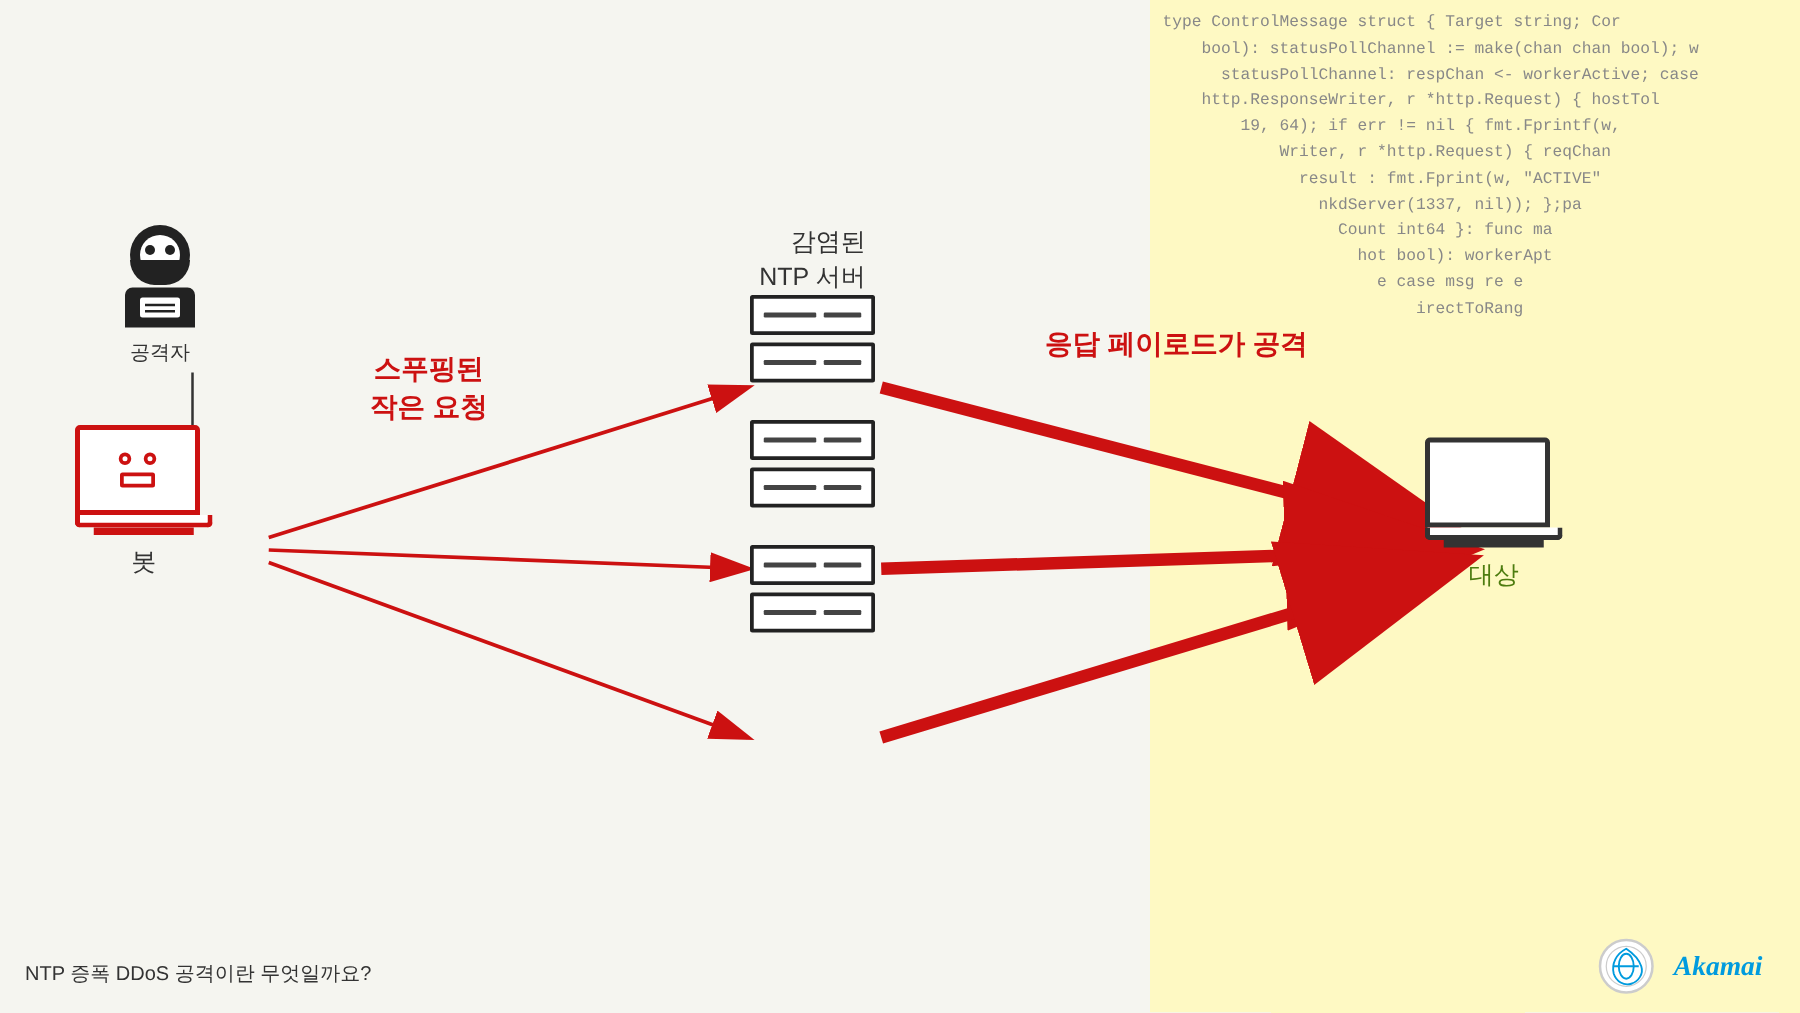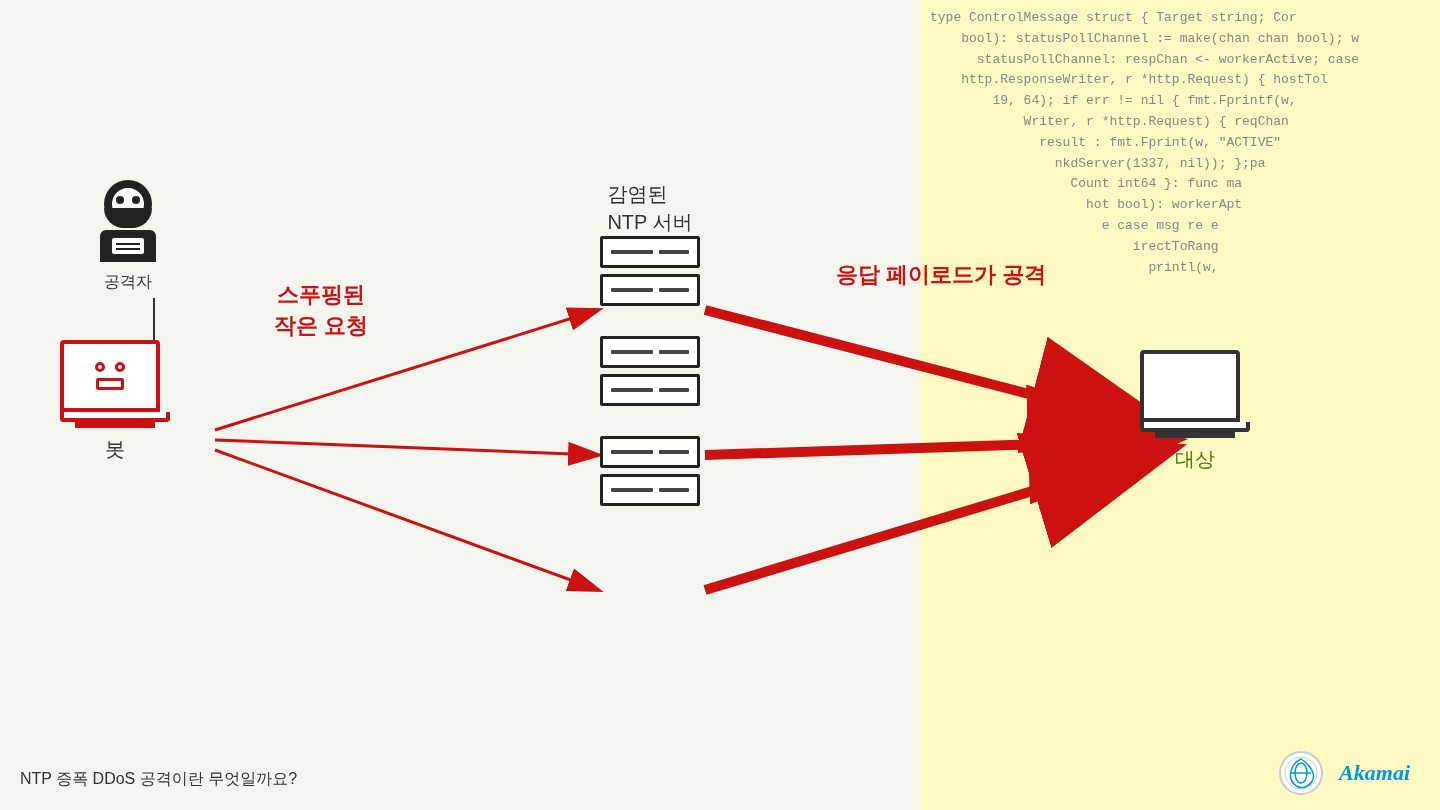--- a/index.html
+++ b/index.html
@@ -191,21 +191,21 @@
       top: 180px;
       left: 600px;
       display: flex;
       flex-direction: column;
       align-items: center;
       gap: 0;
     }
     .servers-label {
       font-size: 20px;
       color: #333;
-      text-align: left;
+      text-align: right;
       line-height: 1.4;
     }
     .server-group {
       display: flex;
       flex-direction: column;
       gap: 6px;
       margin-bottom: 30px;
     }
     .server-box {
       width: 100px;
@@ -278,21 +278,21 @@
       left: 0;
       width: 1440px;
       height: 810px;
       pointer-events: none;
     }
 
     
     .spoofed-label {
       position: absolute;
       top: 280px;
-      left: 274px;
+      left: 296px;
       color: #cc1111;
       font-size: 22px;
       font-weight: bold;
       text-align: center;
       line-height: 1.4;
     }
     .response-label {
       position: absolute;
       top: 260px;
       left: 820px;
@@ -351,21 +351,20 @@
   <div>&nbsp;&nbsp;&nbsp;&nbsp;&nbsp;&nbsp;statusPollChannel: respChan &lt;- workerActive; case</div>
   <div>&nbsp;&nbsp;&nbsp;&nbsp;http.ResponseWriter, r *http.Request) { hostTol</div>
   <div>&nbsp;&nbsp;&nbsp;&nbsp;&nbsp;&nbsp;&nbsp;&nbsp;19, 64); if err != nil { fmt.Fprintf(w,</div>
   <div>&nbsp;&nbsp;&nbsp;&nbsp;&nbsp;&nbsp;&nbsp;&nbsp;&nbsp;&nbsp;&nbsp;&nbsp;Writer, r *http.Request) { reqChan</div>
   <div>&nbsp;&nbsp;&nbsp;&nbsp;&nbsp;&nbsp;&nbsp;&nbsp;&nbsp;&nbsp;&nbsp;&nbsp;&nbsp;&nbsp;result : fmt.Fprint(w, "ACTIVE"</div>
   <div>&nbsp;&nbsp;&nbsp;&nbsp;&nbsp;&nbsp;&nbsp;&nbsp;&nbsp;&nbsp;&nbsp;&nbsp;&nbsp;&nbsp;&nbsp;&nbsp;nkdServer(1337, nil)); };pa</div>
   <div>&nbsp;&nbsp;&nbsp;&nbsp;&nbsp;&nbsp;&nbsp;&nbsp;&nbsp;&nbsp;&nbsp;&nbsp;&nbsp;&nbsp;&nbsp;&nbsp;&nbsp;&nbsp;Count int64 }: func ma</div>
   <div>&nbsp;&nbsp;&nbsp;&nbsp;&nbsp;&nbsp;&nbsp;&nbsp;&nbsp;&nbsp;&nbsp;&nbsp;&nbsp;&nbsp;&nbsp;&nbsp;&nbsp;&nbsp;&nbsp;&nbsp;hot bool): workerApt</div>
   <div>&nbsp;&nbsp;&nbsp;&nbsp;&nbsp;&nbsp;&nbsp;&nbsp;&nbsp;&nbsp;&nbsp;&nbsp;&nbsp;&nbsp;&nbsp;&nbsp;&nbsp;&nbsp;&nbsp;&nbsp;&nbsp;&nbsp;e case msg re e</div>
   <div>&nbsp;&nbsp;&nbsp;&nbsp;&nbsp;&nbsp;&nbsp;&nbsp;&nbsp;&nbsp;&nbsp;&nbsp;&nbsp;&nbsp;&nbsp;&nbsp;&nbsp;&nbsp;&nbsp;&nbsp;&nbsp;&nbsp;&nbsp;&nbsp;&nbsp;&nbsp;irectToRang</div>
-  <div>&nbsp;&nbsp;&nbsp;&nbsp;&nbsp;&nbsp;&nbsp;&nbsp;&nbsp;&nbsp;&nbsp;&nbsp;&nbsp;&nbsp;&nbsp;&nbsp;&nbsp;&nbsp;&nbsp;&nbsp;&nbsp;&nbsp;&nbsp;&nbsp;&nbsp;&nbsp;&nbsp;&nbsp;printl(w,</div>
 </div>
 
 <svg class="arrows-svg" viewBox="0 0 1440 810">
   <defs>
     <marker id="arrowRed" markerWidth="12" markerHeight="8" refX="10" refY="4" orient="auto">
       <polygon points="0 0, 12 4, 0 8" fill="#cc1111"></polygon>
     </marker>
     <marker id="arrowRedBig" markerWidth="16" markerHeight="12" refX="14" refY="6" orient="auto">
       <polygon points="0 0, 16 6, 0 12" fill="#cc1111"></polygon>
     </marker>

